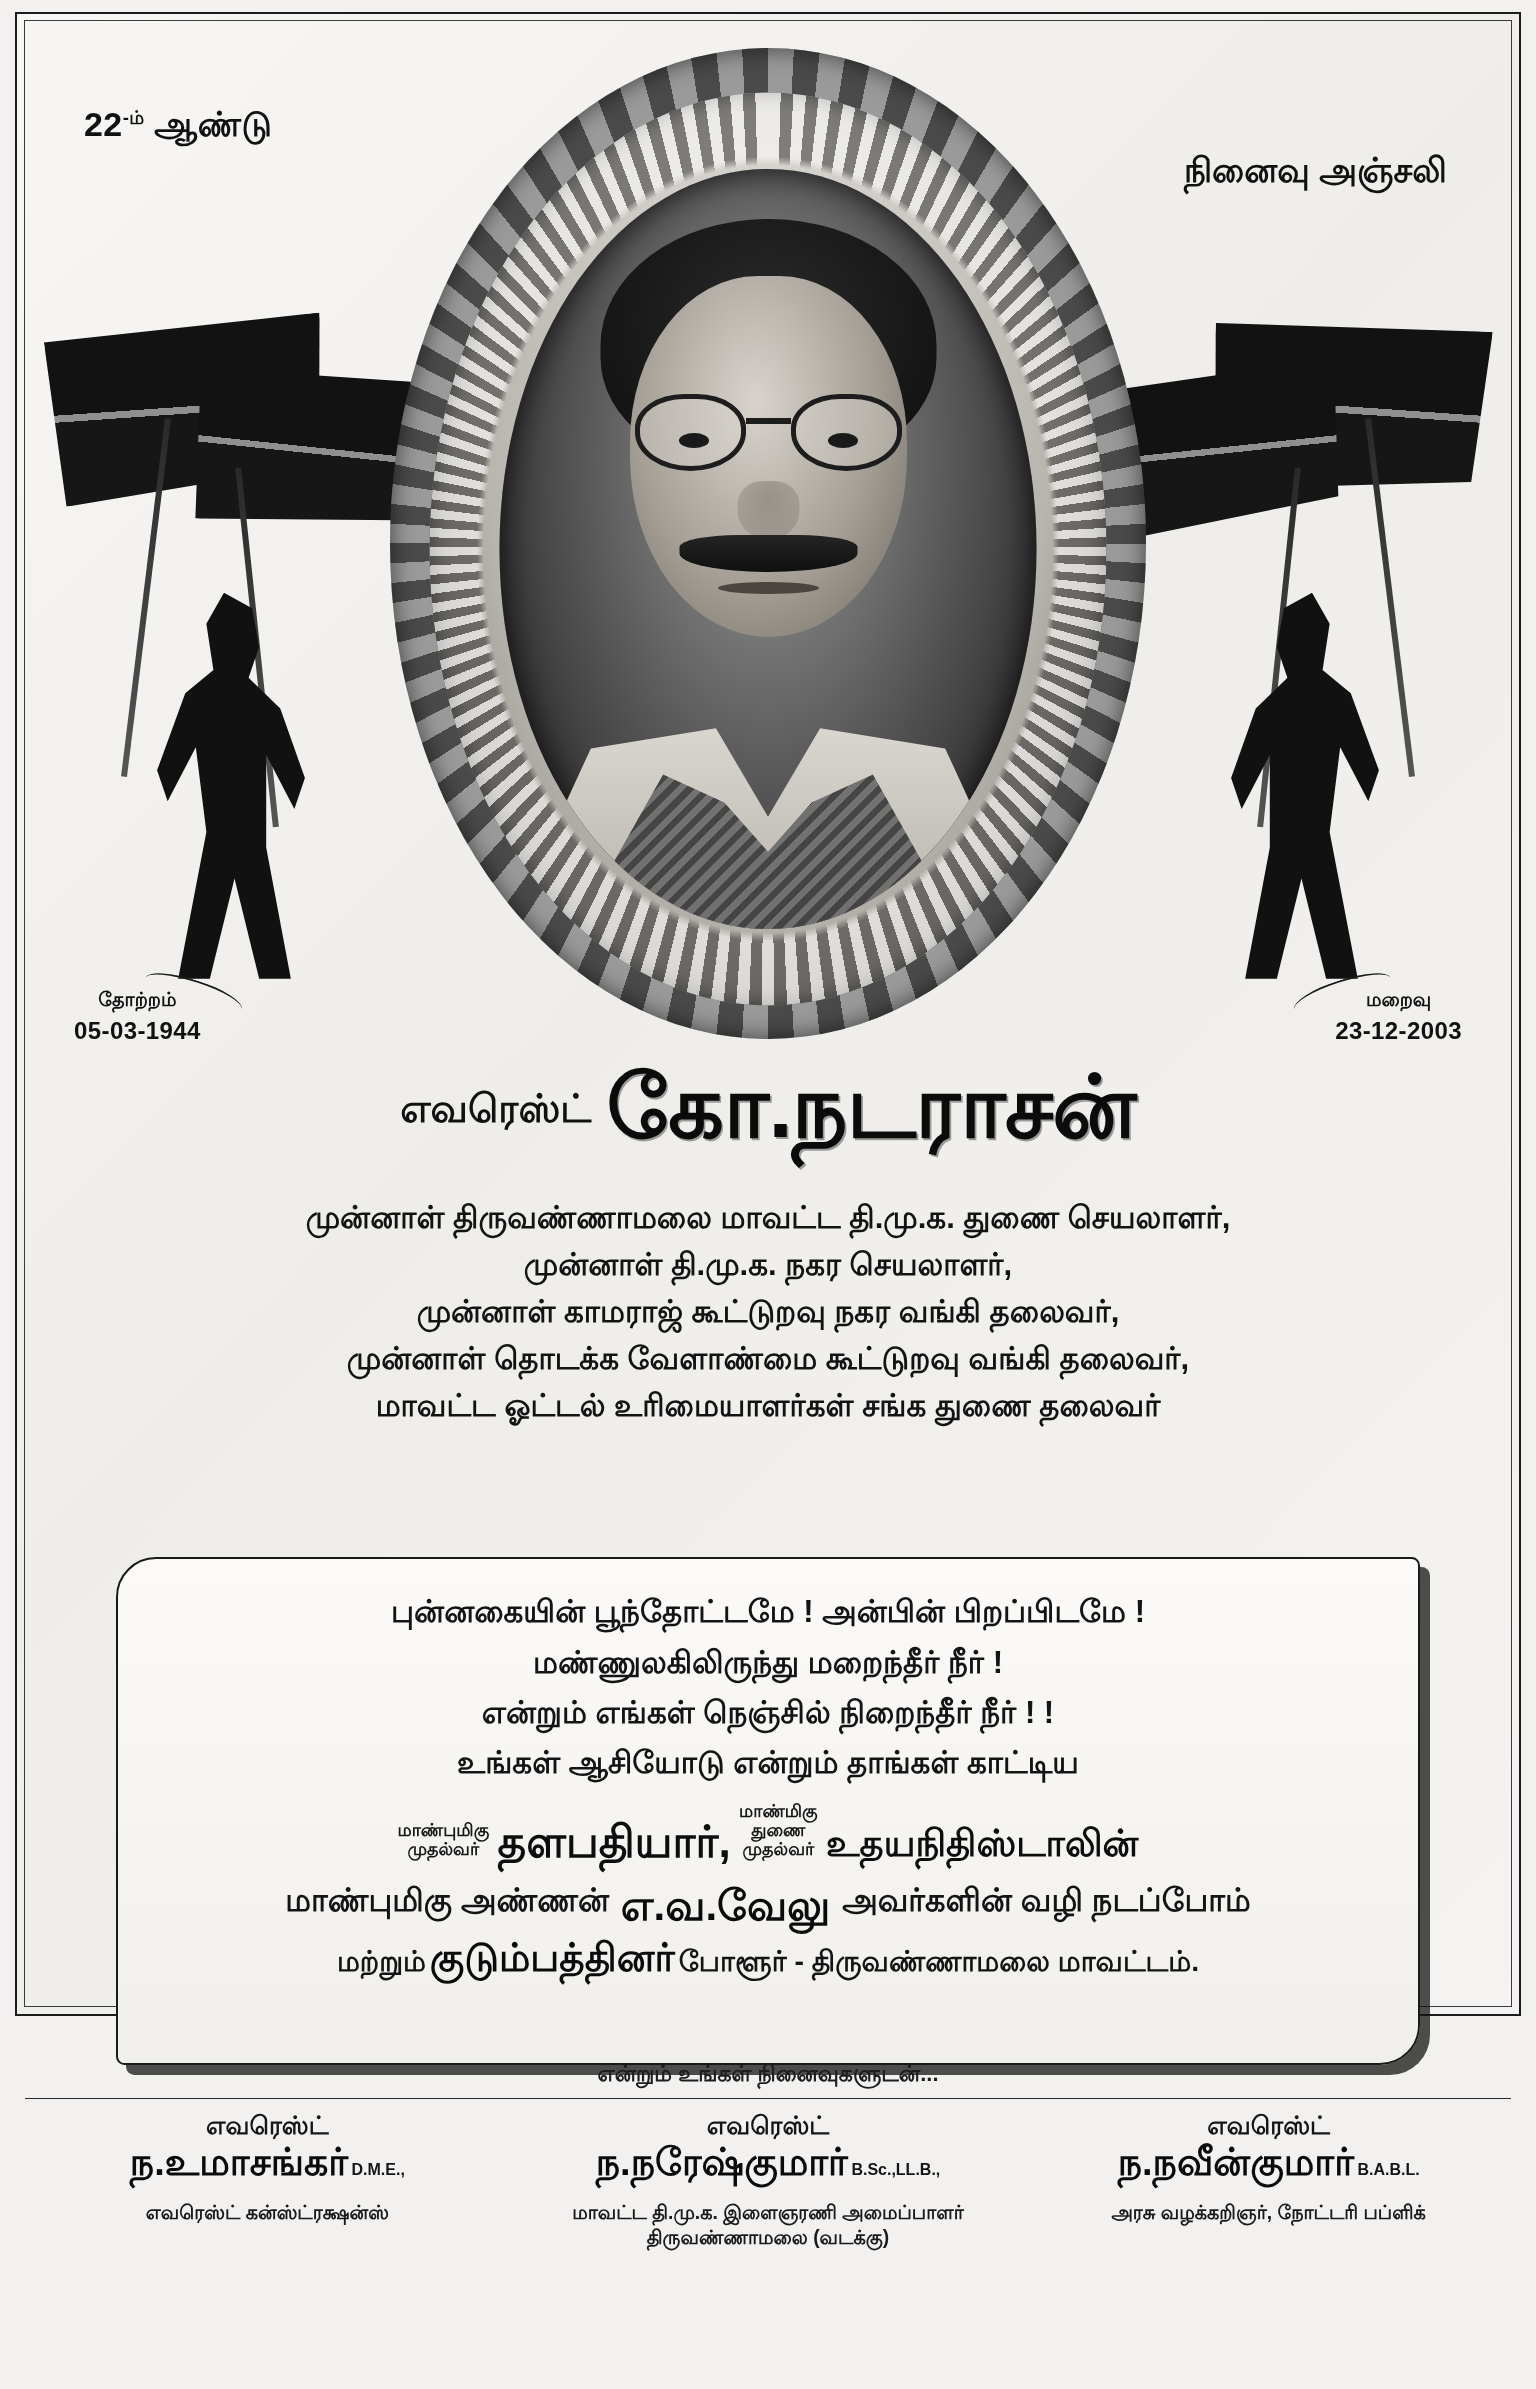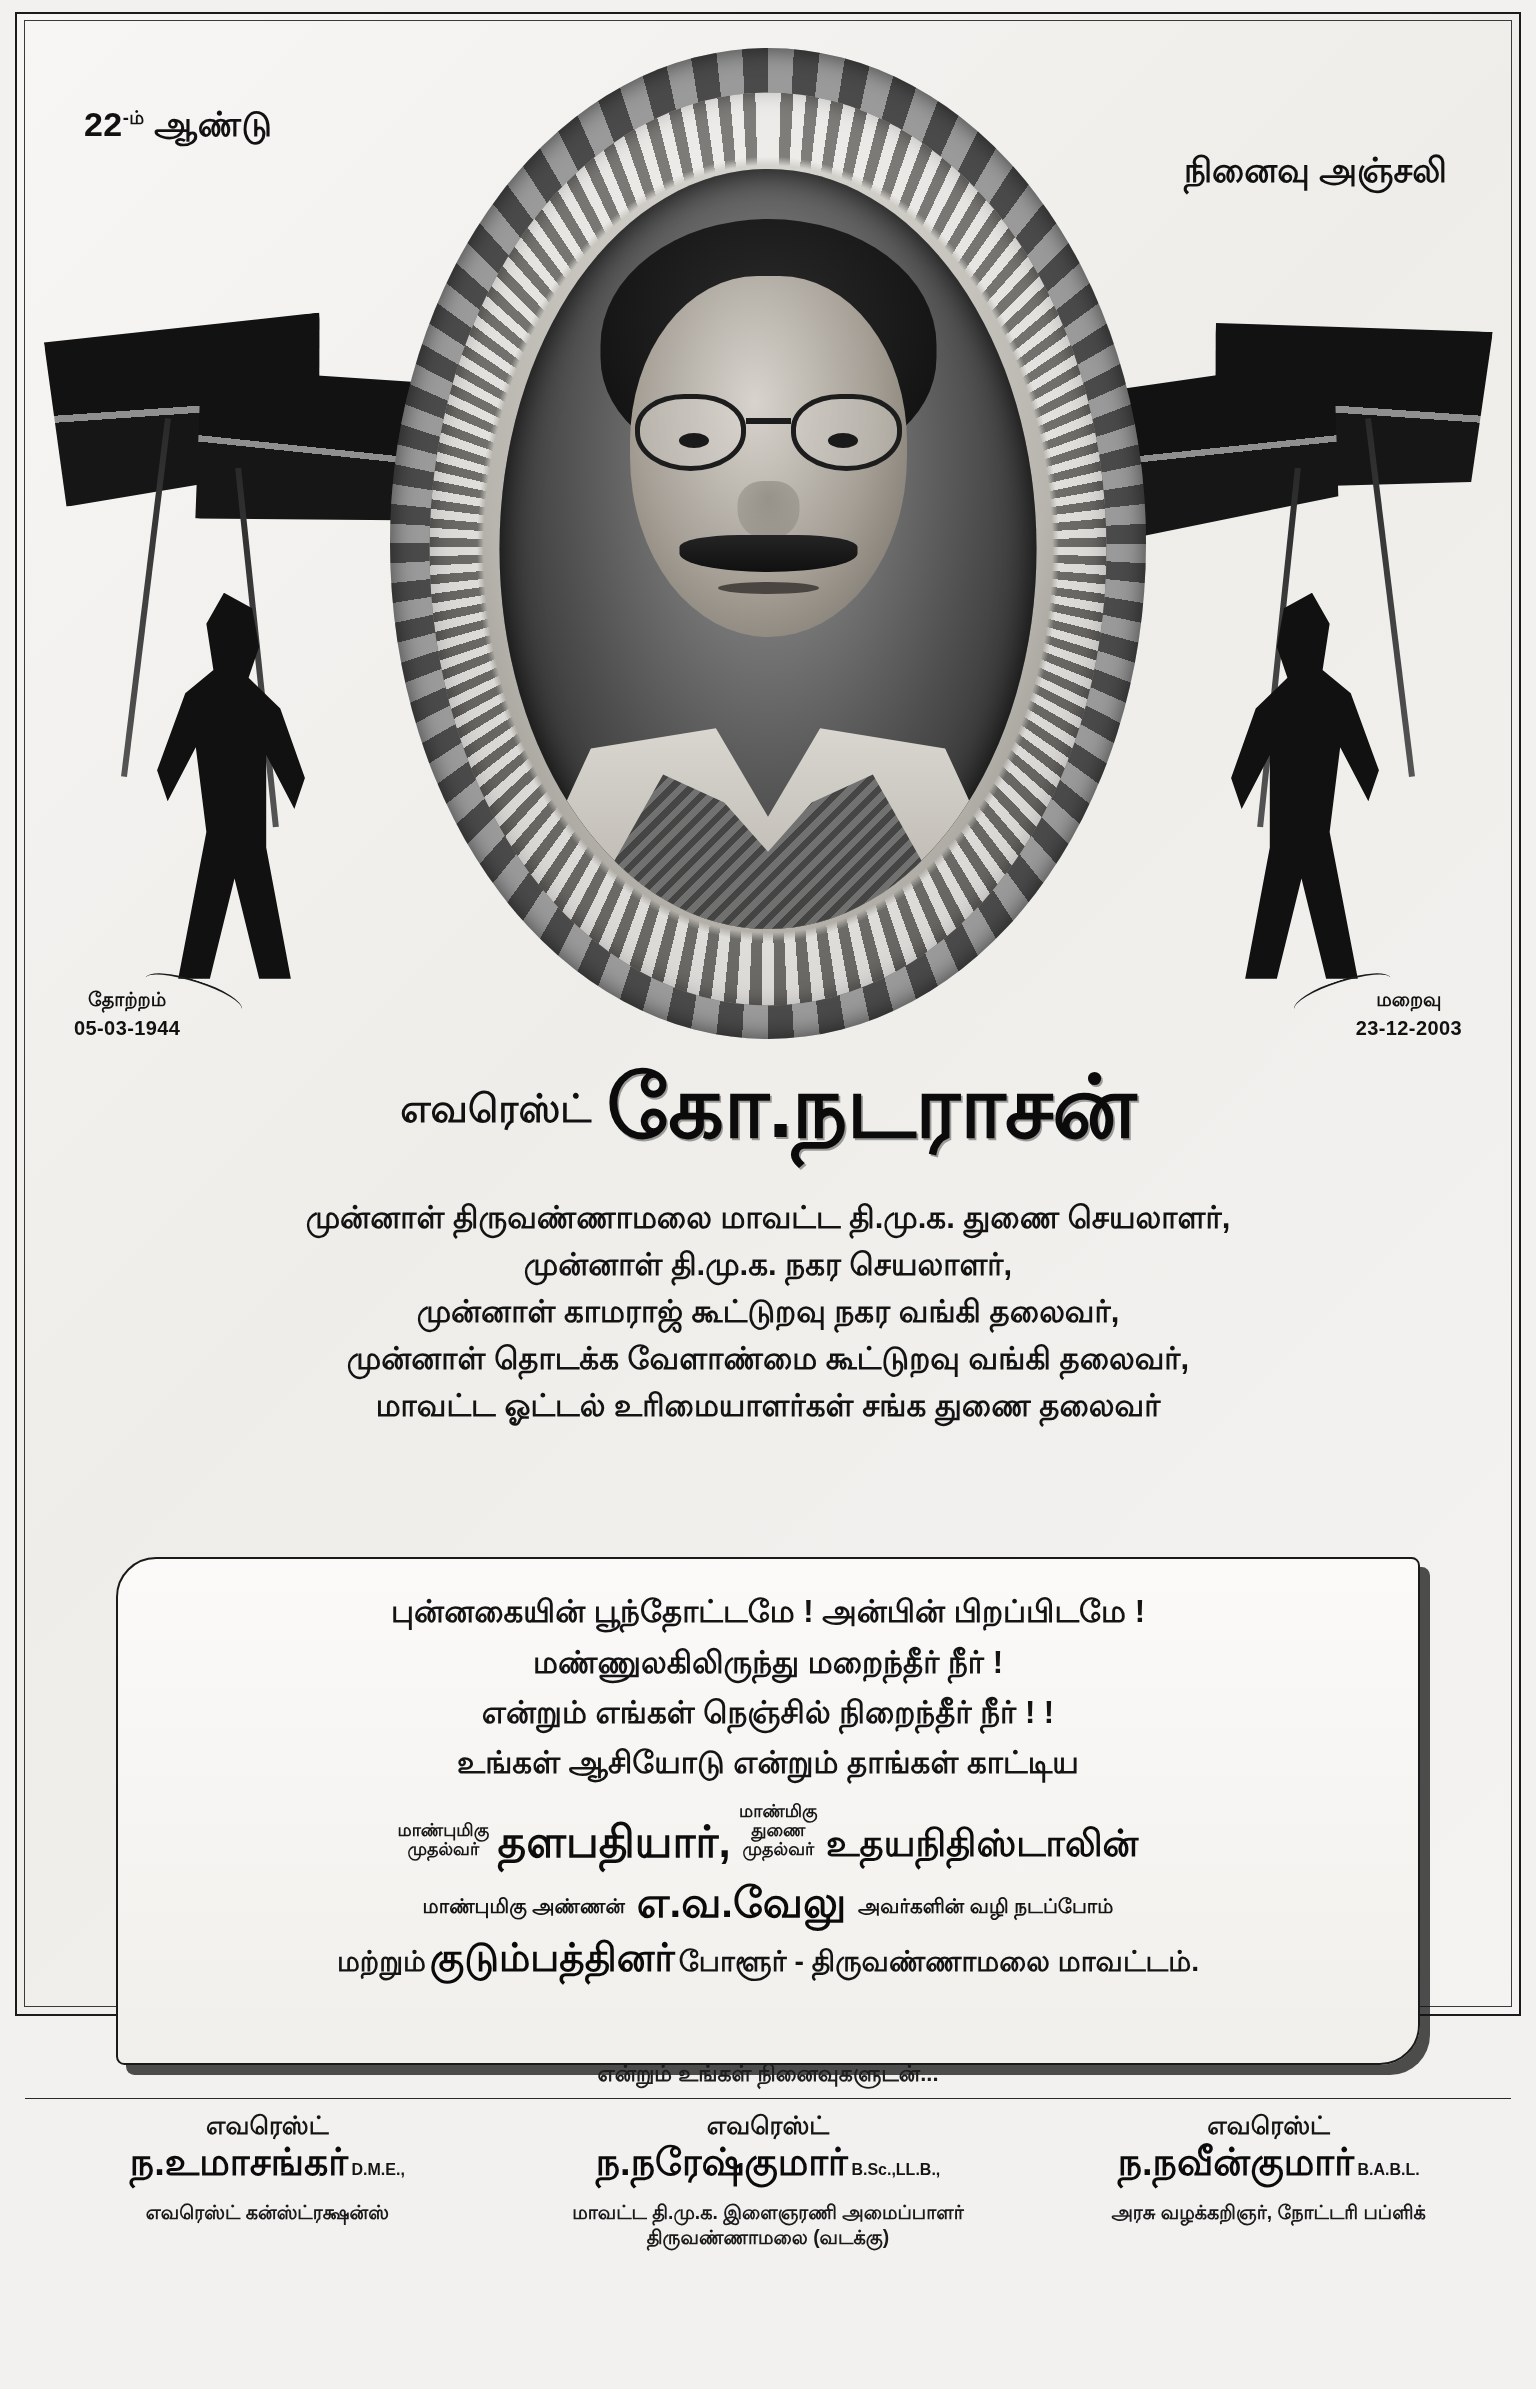--- a/index.html
+++ b/index.html
@@ -292,21 +292,21 @@
     position: absolute;
     font-size: 18.5px;
     font-weight: bold;
     color: #111;
     text-align: center;
     line-height: 1.45;
   }
   .date-block.birth { left: 57px; top: 972px; }
   .date-block.death { right: 57px; top: 972px; }
   .date-block .lbl { display: block; font-size: 19.3px; }
-  .date-block .val { display: block; font-size: 20px; letter-spacing: 0.4px; }
+  .date-block .val { display: block; font-size: 24px; letter-spacing: 0.4px; }
   .swoosh {
     position: absolute;
     width: 101px;
     height: 25px;
     border-top: 2.5px solid #1a1a1a;
     border-radius: 50%;
   }
   .swoosh.b { left: 126px; top: 966px; transform: rotate(18deg); }
   .swoosh.d { right: 126px; top: 966px; transform: rotate(-18deg); }
 
@@ -408,21 +408,21 @@
     padding-bottom: 1.7px;
   }
   .leader-row2 {
     display: flex;
     align-items: flex-end;
     justify-content: center;
     gap: 11.8px;
     margin-top: 18.5px;
   }
   .leader-row2 .pre, .leader-row2 .post {
-    font-size: 20px;
+    font-size: 32px;
     font-weight: bold;
     color: #141414;
     padding-bottom: 4.2px;
   }
   .leader-row2 .nm {
     font-size: 42px;
     font-weight: bold;
     color: #0b0b0b;
     line-height: 1;
   }

